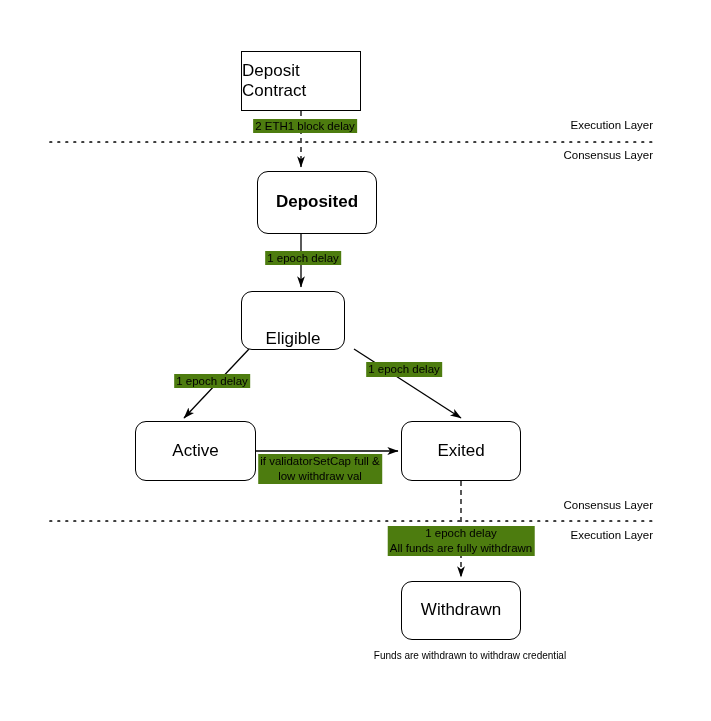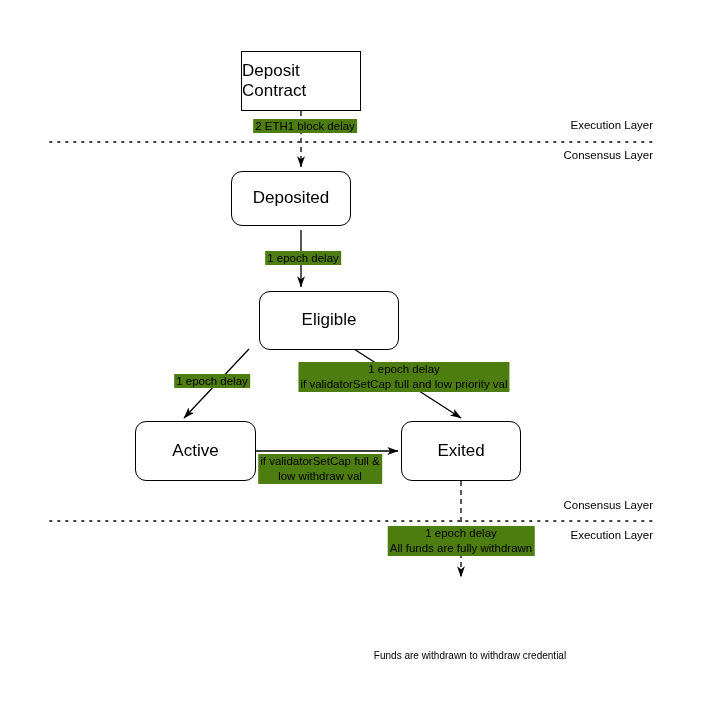--- a/index.html
+++ b/index.html
@@ -105,46 +105,48 @@
 
     <line x1="50" y1="142" x2="653" y2="142" stroke="#000000" stroke-width="1.7" stroke-dasharray="1.6,6.4" stroke-linecap="round"></line>
 
     <line x1="50" y1="521" x2="653" y2="521" stroke="#000000" stroke-width="1.7" stroke-dasharray="1.6,6.4" stroke-linecap="round"></line>
   </svg>
 
   <div class="node sharp" style="left:241px; top:51px; width:120px; height:60px;">
     <span>Deposit Contract</span>
   </div>
 
-  <div class="node rounded" style="left:231px; top:171px; width:120px; height:55px;">
+  <div class="node rounded" style="left:257px; top:171px; width:120px; height:63px;font-weight:bold;">
     <span>Deposited</span>
   </div>
 
-  <div class="node rounded" style="left:259px; top:291px; width:140px; height:59px;">
+  <div class="node rounded" style="left:241px; top:291px; width:104px; height:59px;align-items:flex-end;">
     <span>Eligible</span>
   </div>
 
   <div class="node rounded" style="left:135px; top:421px; width:121px; height:60px;">
     <span>Active</span>
   </div>
 
   <div class="node rounded" style="left:401px; top:421px; width:120px; height:60px;text-align:center;">
     <span>Exited</span>
   </div>
 
+  <div class="node rounded" style="left:401px; top:581px; width:120px; height:59px;">
+    <span>Withdrawn</span>
+  </div>
 
   <div class="edge-label" style="left:305px; top:119px;">2 ETH1 block delay</div>
 
   <div class="edge-label" style="left:303px; top:251px;">1 epoch delay</div>
 
   <div class="edge-label" style="left:212px; top:374px;">1 epoch delay</div>
 
   <div class="edge-label two-line" style="left:404px; top:362px;">
     <div>1 epoch delay</div>
-    <div>if validatorSetCap full and low priority val</div>
   </div>
 
   <div class="edge-label two-line" style="left:320px; top:454px;">
     <div>if validatorSetCap full &amp;</div>
     <div>low withdraw val</div>
   </div>
 
   <div class="edge-label two-line" style="left:461px; top:526px;">
     <div>1 epoch delay</div>
     <div>All funds are fully withdrawn</div>

